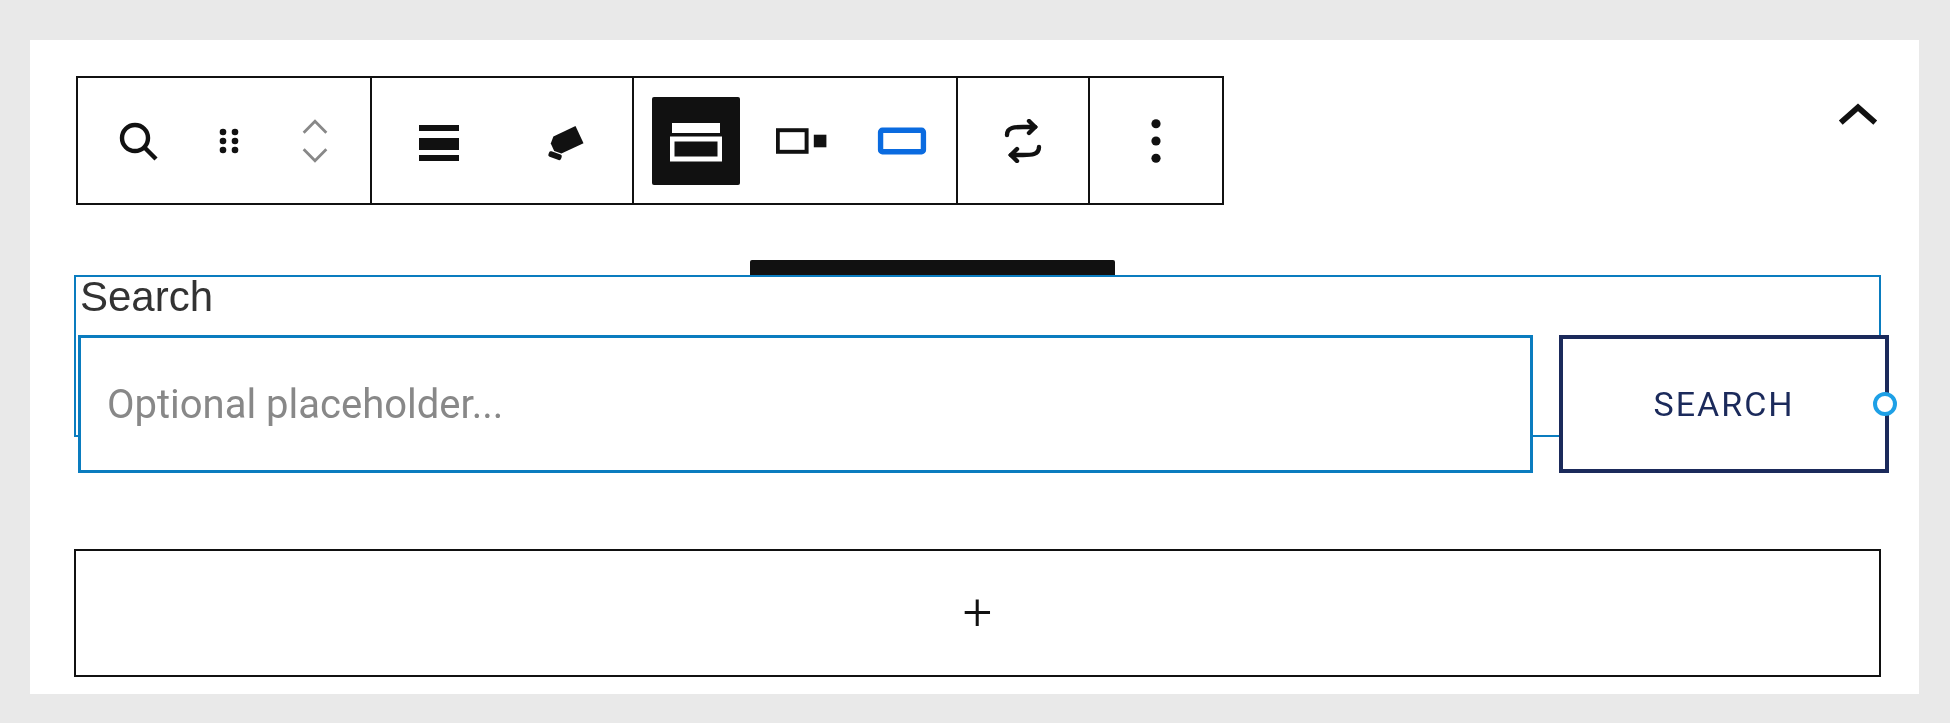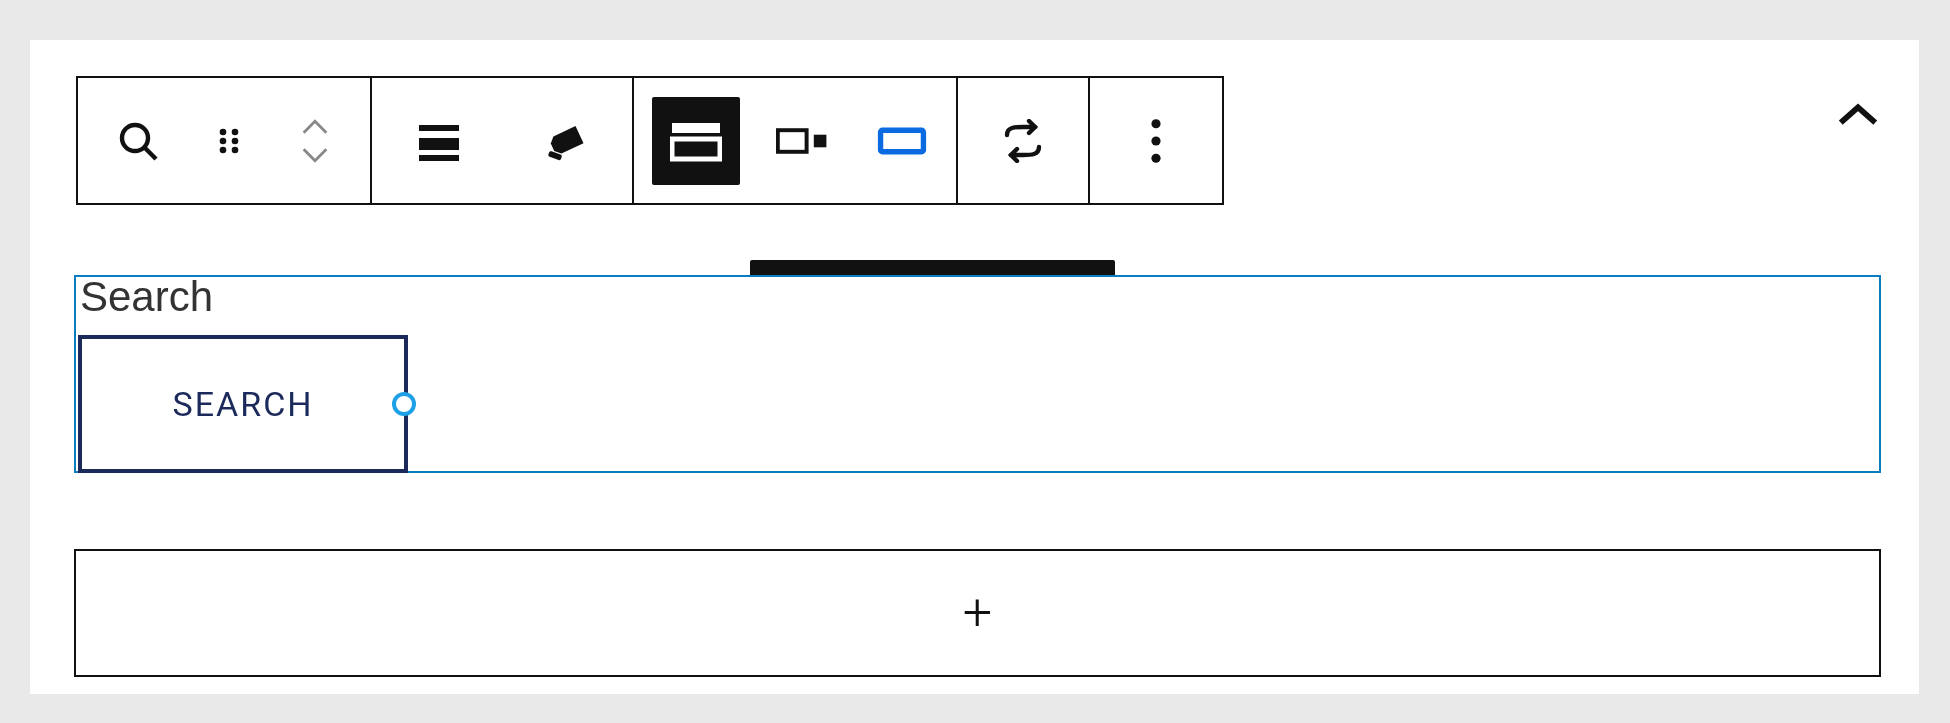--- a/index.html
+++ b/index.html
@@ -69,21 +69,21 @@
     align-items:center;
     justify-content:center;
   }
 
   
   .search-block {
     position: absolute;
     left: 44px;
     top: 235px;
     width: 1807px;
-    height: 198px;
+    height: 162px;
     border: 2px solid #0a7cbf;
     box-sizing: border-box;
     background:#fff;
   }
 
   .search-label {
     position: absolute;
     left: 4px;
     top: -4px;
     font-size: 42px;
@@ -279,20 +279,21 @@
       </div>
     </div>
 
   </div>
 
   <div class="tooltip">Use button with icon</div>
 
   <div class="search-block">
     <div class="search-label">Search</div>
     <div class="search-row">
+      <input class="search-input" type="text" placeholder="Optional placeholder..." style="">
       <div class="search-button">
         <span>SEARCH</span>
         <div class="resize-handle"></div>
       </div>
     </div>
   </div>
 
   <div class="appender">
     <span class="plus">+</span>
   </div>

